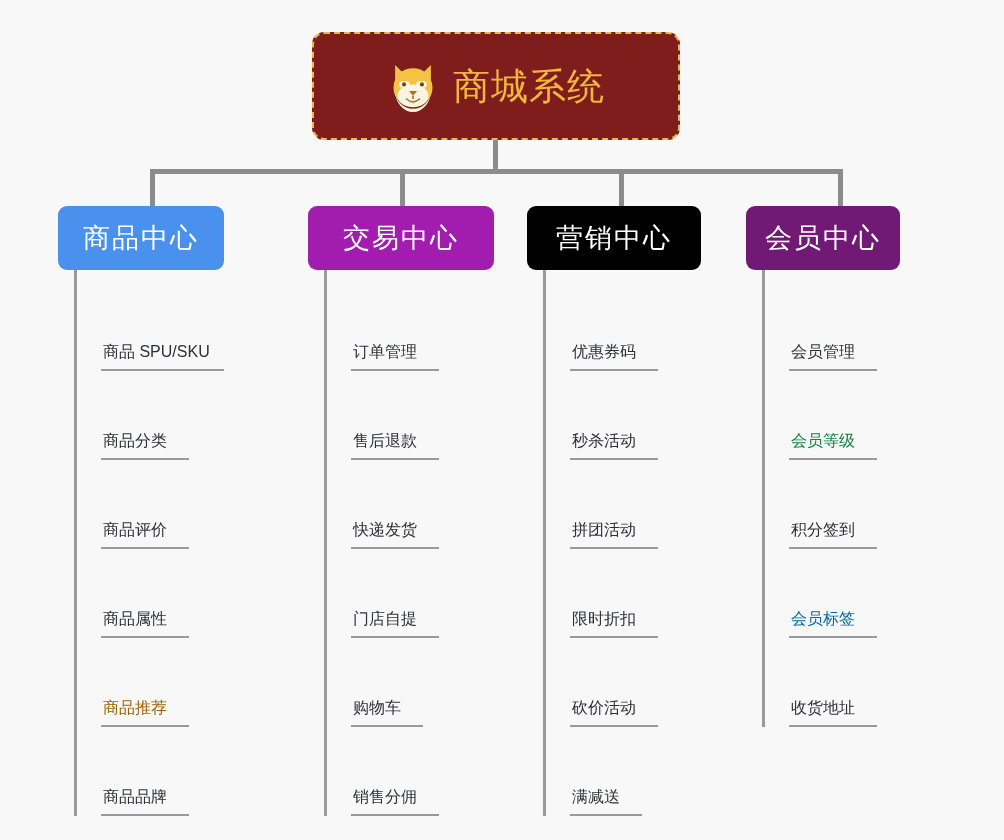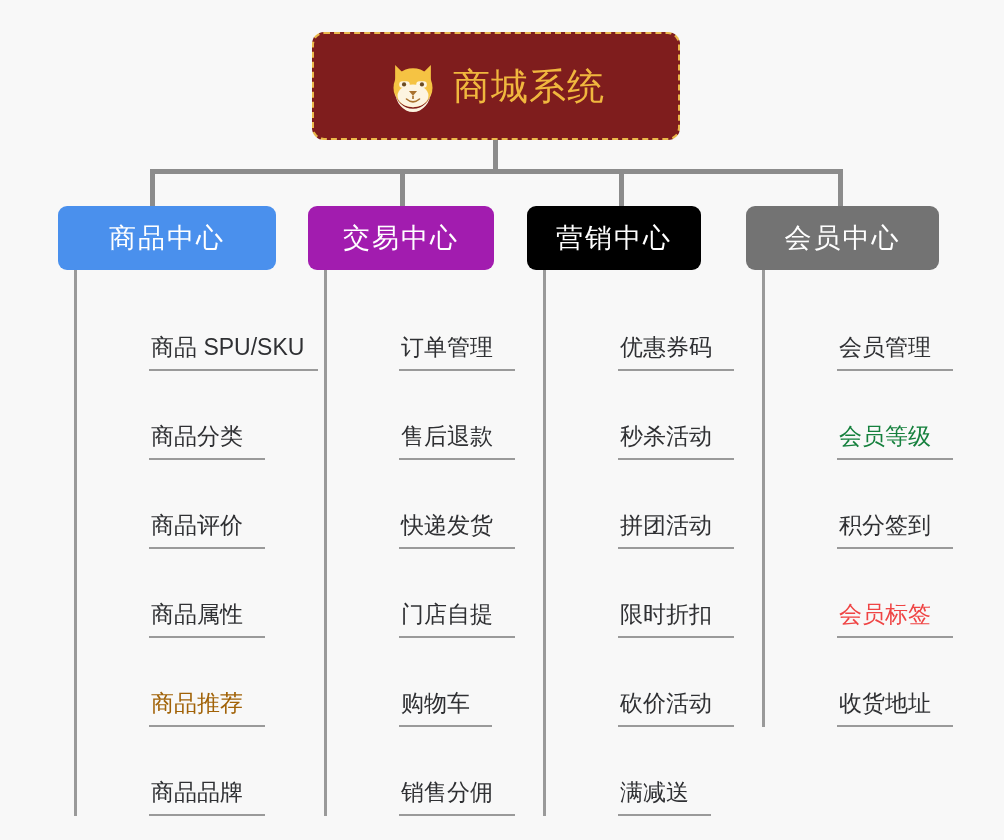--- a/index.html
+++ b/index.html
@@ -106,27 +106,26 @@
   }
   .leaf-item {
     height: 89px;
     box-sizing: border-box;
     display: flex;
     align-items: flex-end;
     padding-left: 24px;
   }
   .leaf-label {
     display: inline-block;
-    font-size: 23px;
+    font-size: 16px;
     line-height: 1.25;
     color: #2f3033;
     white-space: nowrap;
     padding: 0 22px 7px 2px;
     border-bottom: 2px solid #0369a1;
-    margin-left: 48px;
   }
   .leaf-label.wide {
     padding-right: 14px;
   }
 </style>
 </head>
 <body style="background: rgb(248, 248, 248);">
 
 <div id="mindmap">
 
@@ -149,21 +148,21 @@
   </div>
 
   <div class="trunk-stem" style="background: rgb(140, 140, 140);"></div>
   <div class="trunk-bar" style="background: rgb(140, 140, 140);"></div>
   <div class="trunk-drop" style="left: 150px; background: rgb(140, 140, 140);"></div>
   <div class="trunk-drop" style="left: 400px; background: rgb(140, 140, 140);"></div>
   <div class="trunk-drop" style="left: 619px; background: rgb(140, 140, 140);"></div>
   <div class="trunk-drop" style="left: 838px; background: rgb(140, 140, 140);"></div>
 
   <div class="column" id="col-0" style="left:58px">
-    <div class="cat-box" style="background: rgb(74, 144, 237); width: 218px;">
+    <div class="cat-box" style="background: rgb(74, 144, 237); width: 166px;">
       <span>商品中心</span>
     </div>
     <div class="leaf-list" style="border-left-color: rgb(154, 154, 154);">
       <div class="leaf-item">
           <span class="leaf-label wide" style="border-bottom-color: rgb(154, 154, 154); color: rgb(47, 48, 51);">商品 SPU/SKU</span>
         </div>
       <div class="leaf-item">
           <span class="leaf-label" style="border-bottom-color: rgb(154, 154, 154); color: rgb(47, 48, 51);">商品分类</span>
         </div>
       <div class="leaf-item">
@@ -227,35 +226,35 @@
       <div class="leaf-item">
           <span class="leaf-label" style="border-bottom-color: rgb(154, 154, 154); color: rgb(47, 48, 51);">砍价活动</span>
         </div>
       <div class="leaf-item">
           <span class="leaf-label" style="border-bottom-color: rgb(154, 154, 154); color: rgb(47, 48, 51);">满减送</span>
         </div>
     </div>
   </div>
 
   <div class="column" id="col-3" style="left:746px">
-    <div class="cat-box" style="background: #737373; width: 193px;">
+    <div class="cat-box" style="background: #701a75; width: 154px;">
       <span>会员中心</span>
     </div>
     <div class="leaf-list" style="border-left-color: rgb(154, 154, 154);">
       <div class="leaf-item">
           <span class="leaf-label" style="border-bottom-color: rgb(154, 154, 154); color: rgb(47, 48, 51);">会员管理</span>
         </div>
       <div class="leaf-item">
           <span class="leaf-label" style="border-bottom-color: rgb(154, 154, 154); color: #15803d;">会员等级</span>
         </div>
       <div class="leaf-item">
           <span class="leaf-label" style="border-bottom-color: rgb(154, 154, 154); color: rgb(47, 48, 51);">积分签到</span>
         </div>
       <div class="leaf-item">
-          <span class="leaf-label" style="border-bottom-color: rgb(154, 154, 154); color: #ef4444;">会员标签</span>
+          <span class="leaf-label" style="border-bottom-color: rgb(154, 154, 154); color: #0369a1;">会员标签</span>
         </div>
       <div class="leaf-item">
           <span class="leaf-label" style="border-bottom-color: rgb(154, 154, 154); color: rgb(47, 48, 51);">收货地址</span>
         </div>
     </div>
   </div>
 
 </div>
 
 </body></html>

